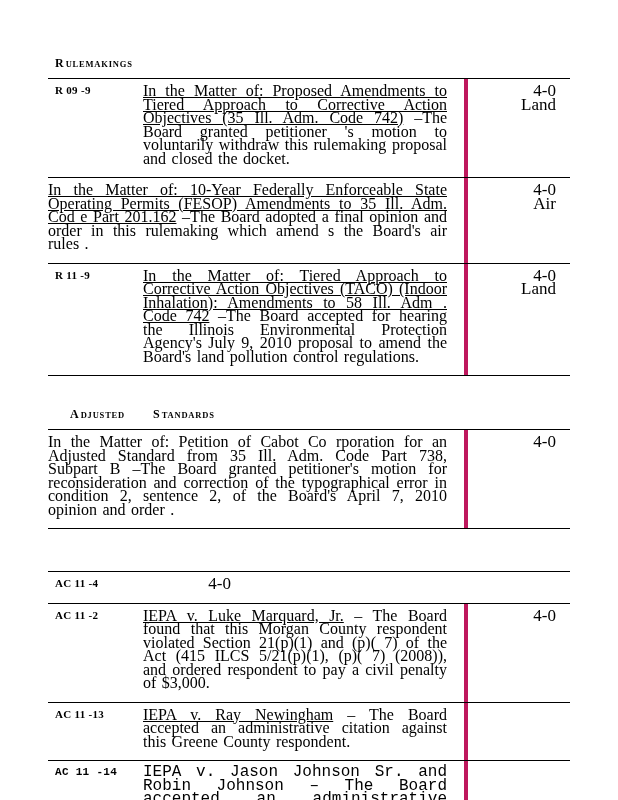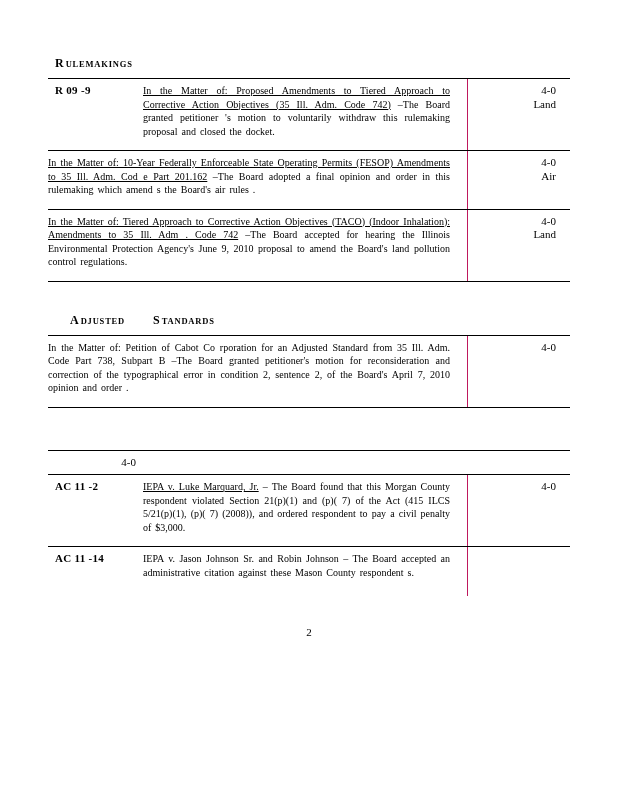--- a/index.html
+++ b/index.html
@@ -41,39 +41,39 @@
     flex: 0 0 95px;
     box-sizing: border-box;
     padding: 5px 6px 12px 7px;
     font-weight: bold;
     font-size: 11px;
     line-height: 13.5px;
     letter-spacing: 0.3px;
   }
   .cell-desc {
     flex: 1 1 auto;
-    border-right: 1px solid #be185d;
+    border-right: 4px solid #be185d;
     box-sizing: border-box;
     padding: 5px 17px 12px 0;
-    font-size: 10px;
+    font-size: 16px;
     line-height: 13.5px;
     text-align: justify;
     word-spacing: 1.5px;
   }
   .cell-vote {
     width: 102px;
     flex: 0 0 102px;
     box-sizing: border-box;
     padding: 5px 14px 5px 6px;
     text-align: right;
-    font-size: 11px;
+    font-size: 17px;
     line-height: 13.5px;
   }
   .case-title { text-decoration: underline; }
-  .row.deep > div { padding-bottom: 17px; }
+  .row.deep > div { padding-bottom: 17px; font-family: Liberation Mono, monospace; }
   .spacer-as { height: 30px; }
   .spacer-ac { height: 42px; }
   .page-num {
     text-align: center;
     margin-top: 30px;
     font-size: 11px;
   }
 </style>
 </head>
 <body>
@@ -98,21 +98,22 @@
 
         <div class="row bordered">
           <div class="cell-desc"><span class="case-title">In the Matter of: 10-Year Federally Enforceable State Operating Permits (FESOP) Amendments to 35 Ill. Adm. Cod e Part 201.162</span><span> –The Board adopted a final opinion and order in this rulemaking which amend s the Board's air rules .</span></div>
           <div class="cell-vote">
             <div>4-0</div>
             <div>Air</div>
           </div>
         </div>
 
         <div class="row bordered">
-          <div class="cell-desc"><span class="case-title">In the Matter of: Tiered Approach to Corrective Action Objectives (TACO) (Indoor Inhalation): Amendments to 35 Ill. Adm . Code 742</span><span> –The Board accepted for hearing the Illinois Environmental Protection Agency's June 9, 2010 proposal to amend the Board's land pollution control regulations.</span></div>
+          <div class="cell-docket">R 11 -9</div>
+          <div class="cell-desc"><span class="case-title">In the Matter of: Tiered Approach to Corrective Action Objectives (TACO) (Indoor Inhalation): Amendments to 58 Ill. Adm . Code 742</span><span> –The Board accepted for hearing the Illinois Environmental Protection Agency's July 9, 2010 proposal to amend the Board's land pollution control regulations.</span></div>
           <div class="cell-vote">
             <div>4-0</div>
             <div>Land</div>
           </div>
         </div>
 
       </div>
     </div>
 
     <div class="spacer-as"></div>
@@ -134,35 +135,44 @@
 
       </div>
     </div>
 
     <div class="spacer-ac"></div>
 
     <div class="section">
       <div class="tbl">
 
         <div class="row bordered">
+          <div class="cell-docket">AC 11 -4</div>
           <div class="cell-vote">
             <div>4-0</div>
             <div></div>
           </div>
         </div>
 
         <div class="row bordered">
           <div class="cell-docket">AC 11 -2</div>
           <div class="cell-desc"><span class="case-title">IEPA v. Luke Marquard, Jr.</span><span> – The Board found that this Morgan County respondent violated Section 21(p)(1) and (p)( 7) of the Act (415 ILCS 5/21(p)(1), (p)( 7) (2008)), and ordered respondent to pay a civil penalty of $3,000.</span></div>
           <div class="cell-vote">
             <div>4-0</div>
             <div></div>
           </div>
         </div>
 
+        <div class="row bordered">
+          <div class="cell-docket">AC 11 -13</div>
+          <div class="cell-desc"><span class="case-title">IEPA v. Ray Newingham</span><span> – The Board accepted an administrative citation against this Greene County respondent.</span></div>
+          <div class="cell-vote">
+            <div></div>
+            <div></div>
+          </div>
+        </div>
 
         <div class="row deep">
           <div class="cell-docket">AC 11 -14</div>
           <div class="cell-desc"><span class="case-title"></span><span>IEPA v. Jason Johnson Sr. and Robin Johnson – The Board accepted an administrative citation against these Mason County respondent s.</span></div>
           <div class="cell-vote">
             <div></div>
             <div></div>
           </div>
         </div>
 

